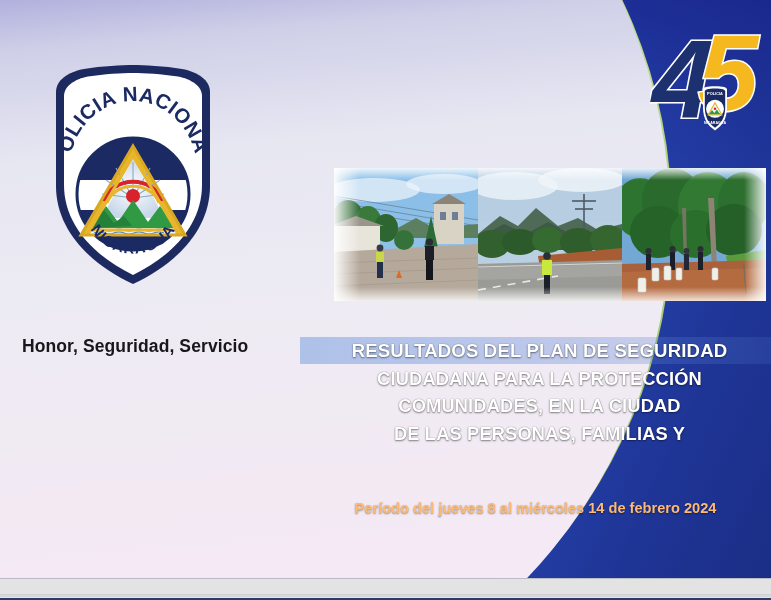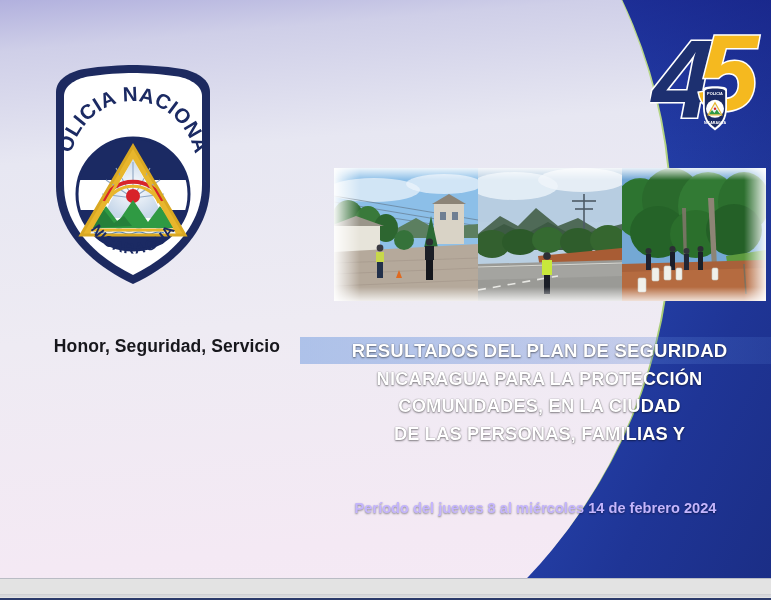--- a/index.html
+++ b/index.html
@@ -35,21 +35,21 @@
     background:linear-gradient(160deg,#e0ebc0 0%, #d2e3a4 25%, #bcd98d 48%, #a6cb74 72%, #9cc46b 100%);
     box-shadow:0 0 0 0 transparent;
   }
 
   
   .emblem { position:absolute; left:44px; top:58px; width:178px; height:232px; }
 
   
   .motto { position:absolute; left:22px; top:336px; width:290px;
     font-size:17.5px; font-weight:bold; color:#17171c; letter-spacing:.1px;
-    text-align:center; }
+    text-align:left; }
 
   
   .logo45 { position:absolute; left:650px; top:14px; width:121px; height:128px; }
 
   
   .photos { position:absolute; left:334px; top:168px; width:432px; height:133px;
             display:flex; }
   .photo { position:relative; flex:1 1 0; overflow:hidden; }
   .photo svg { display:block; width:100%; height:100%; }
   .photo-fade-l { position:absolute; left:0; top:0; bottom:0; width:26px;
@@ -66,21 +66,21 @@
      background:linear-gradient(90deg, rgba(120,160,225,.55), rgba(96,136,216,.35) 55%, rgba(80,118,205,.2));
   }
   .title { position:absolute; left:300px; top:337px; width:471px;
      text-align:center; color:#ffffff; font-weight:bold; font-size:18.3px;
      line-height:27.5px; letter-spacing:.15px;
      text-shadow:0 1px 2px rgba(0,0,0,.45), 0 0 1px rgba(0,0,0,.5); }
   .title .ln { display:block; white-space:nowrap;padding-left:8px; }
   .title .ln1 { font-size:18.6px; }
 
   .period { position:absolute; left:300px; top:500px; width:471px;
-     text-align:center; color:#c4b5fd; font-weight:bold; font-size:14.6px;
+     text-align:center; color:#fdba74; font-weight:bold; font-size:14.6px;
      text-shadow:0 1px 2px rgba(0,0,0,.45); }
 
   
   #under { position:absolute; left:0; top:578px; width:771px; height:22px;
      background:#e3e3e3; border-top:1px solid #b9bcc4; }
   #under .bar { position:absolute; left:0; top:15px; width:771px; height:3px;
      background:#d7d8dc; border-top:1px solid #cfd0d4; }
   #under .edge { position:absolute; left:0; bottom:0; width:771px; height:2px;
      background:#2b3a6b; }
 </style>
@@ -347,21 +347,21 @@
         </svg>
         <div class="photo-fade-r"></div>
         <div class="photo-fade-t"></div>
         <div class="photo-fade-b"></div>
       </div>
     </div>
 
     <div class="title-band"></div>
     <div class="title">
       <span class="ln ln1">RESULTADOS DEL PLAN DE SEGURIDAD</span>
-      <span class="ln">NICARAGUA PARA LA PROTECCIÓN</span>
+      <span class="ln">CIUDADANA PARA LA PROTECCIÓN</span>
       <span class="ln">COMUNIDADES, EN LA CIUDAD</span>
       <span class="ln">DE LAS PERSONAS, FAMILIAS Y</span>
     </div>
 
     <div class="period">Período del jueves 8 al miércoles 14 de febrero 2024</div>
 
   </div>
 
   <div id="under">
     <div class="bar"></div>

